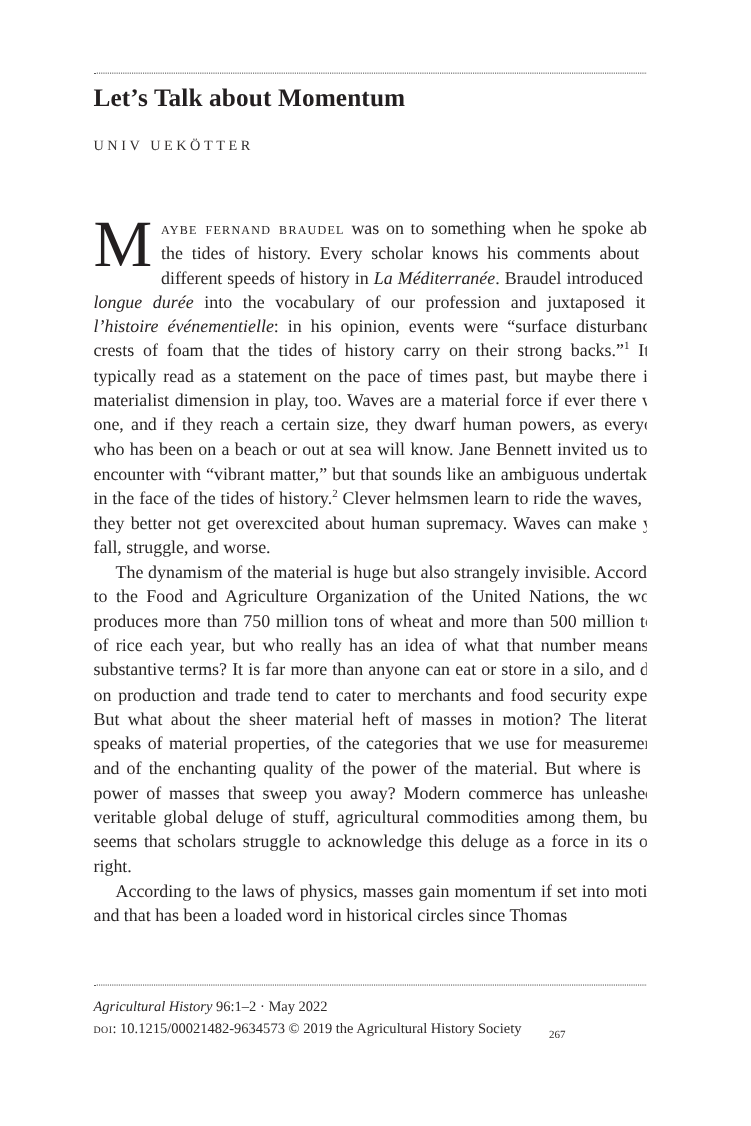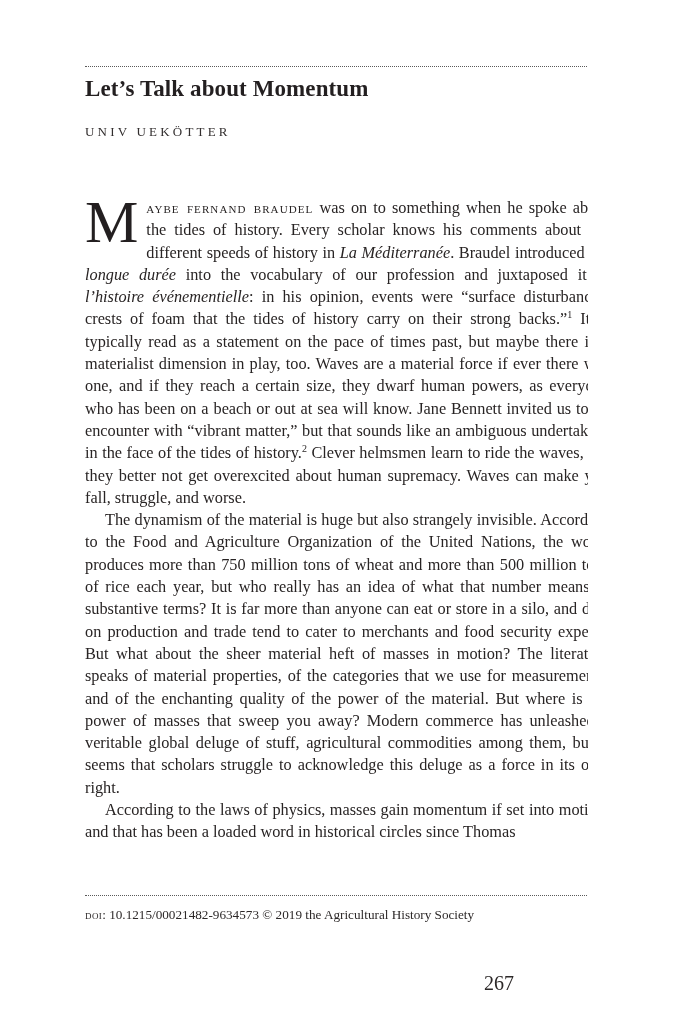--- a/index.html
+++ b/index.html
@@ -74,22 +74,22 @@
     top: 905px;
     width: 524px;
     font-size: 13.2px;
     line-height: 19.5px;
     color: #2c2828;
   }
   .footer .seg-smallcaps { letter-spacing: 0.4px; }
   .page-number {
     position: absolute;
     right: 74px;
-    top: 972px;
-    font-size: 20px;
+    top: 936px;
+    font-size: 10px;
     color: #2c2828;
   }
   .watermark {
     position: absolute;
     left: 658px;
     top: 168px;
     transform: rotate(90deg);
     transform-origin: 0 0;
     white-space: nowrap;
     font-family: "Liberation Sans", "DejaVu Sans", sans-serif;
@@ -110,19 +110,20 @@
 
   <div class="article-body">
       <p class=""><span class="dropcap">M</span><span class="seg-smallcaps">aybe fernand braudel</span><span> was on to something when he spoke about the tides of history. Every scholar knows his comments about the different speeds of history in </span><span class="seg-italic">La Méditerranée</span><span>. Braudel introduced the </span><span class="seg-italic">longue durée</span><span> into the vocabulary of our profession and juxtaposed it to </span><span class="seg-italic">l’histoire événementielle</span><span>: in his opinion, events were “surface disturbances, crests of foam that the tides of history carry on their strong backs.”</span><sup class="footnote-ref">1</sup><span> It is typically read as a statement on the pace of times past, but maybe there is a materialist dimension in play, too. Waves are a material force if ever there was one, and if they reach a certain size, they dwarf human powers, as everyone who has been on a beach or out at sea will know. Jane Bennett invited us to an encounter with “vibrant matter,” but that sounds like an ambiguous undertaking in the face of the tides of history.</span><sup class="footnote-ref">2</sup><span> Clever helmsmen learn to ride the waves, but they better not get overexcited about human supremacy. Waves can make you fall, struggle, and worse.</span></p>
       <p class="indent"><span>The dynamism of the material is huge but also strangely invisible. According to the Food and Agriculture Organization of the United Nations, the world produces more than 750 million tons of wheat and more than 500 million tons of rice each year, but who really has an idea of what that number means in substantive terms? It is far more than anyone can eat or store in a silo, and data on production and trade tend to cater to merchants and food security experts. But what about the sheer material heft of masses in motion? The literature speaks of material properties, of the categories that we use for measurements, and of the enchanting quality of the power of the material. But where is the power of masses that sweep you away? Modern commerce has unleashed a veritable global deluge of stuff, agricultural commodities among them, but it seems that scholars struggle to acknowledge this deluge as a force in its own right.</span></p>
       <p class="indent"><span>According to the laws of physics, masses gain momentum if set into motion, and that has been a loaded word in historical circles since Thomas</span></p>
     </div>
 
   <div class="footer-rule"></div>
 
   <div class="footer">
+    <div><span class="seg-italic">Agricultural History</span><span> 96:1–2  ·  May 2022</span></div>
     <div><span class="seg-smallcaps">doi</span><span>: 10.1215/00021482-9634573  © 2019 the Agricultural History Society</span></div>
   </div>
 
   <div class="page-number">267</div>
 
   <div class="watermark">Downloaded from http://read.dukeupress.edu/agricultural-history/article-pdf/96/1-2/267/1584864/267uekotter.pdf by UNIV SASKATCHEWAN user on 13 May 2024</div>
 </div>
 
 </body></html>

